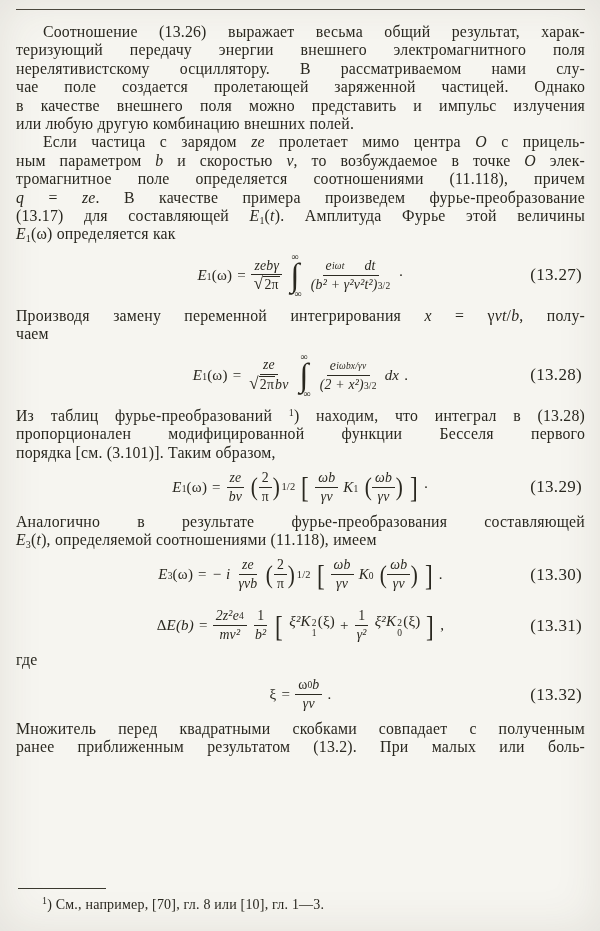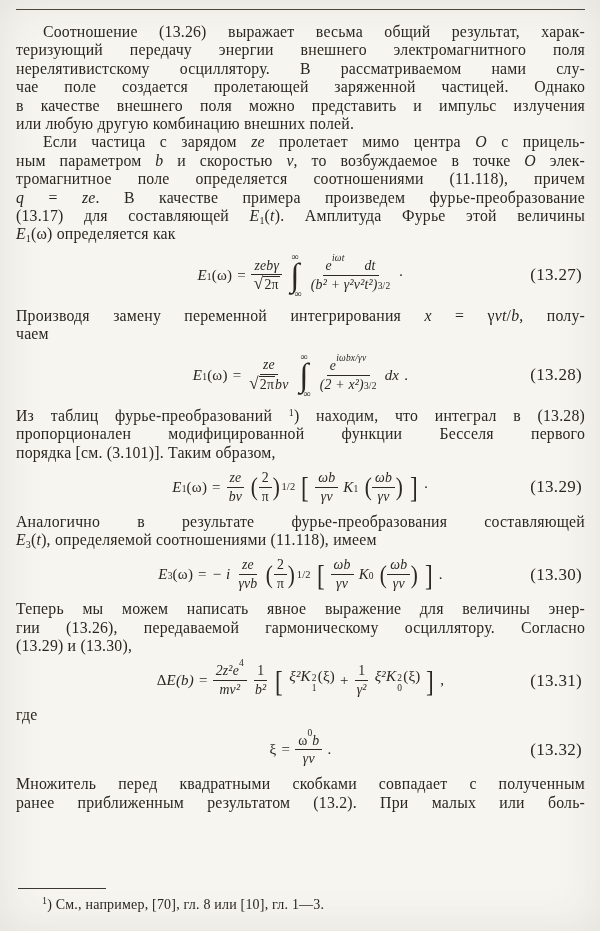--- a/index.html
+++ b/index.html
@@ -25,21 +25,21 @@
   .tl.in{text-indent:27px;}
   .v{font-style:italic;}
   sub{font-size:10px;line-height:0;vertical-align:-3px;}
   sup{font-size:10px;line-height:0;vertical-align:5px;}
   
   .eq{display:flex;align-items:center;justify-content:center;gap:5px;
       position:relative;margin:8px 0;font-size:15px;line-height:1.15;}
   .eq .eqnum{position:absolute;right:3px;top:50%;transform:translateY(-50%);
       font-style:normal;font-size:17px;letter-spacing:0.3px;}
   .fr{display:inline-flex;flex-direction:column;align-items:center;font-size:13.8px;}
-  .fr .nu{border-bottom:1.2px solid #2c2a22;padding:0 3px 1px;display:inline-flex;align-items:flex-start;}
+  .fr .nu{border-bottom:1.2px solid #2c2a22;padding:0 3px 1px;display:inline-flex;align-items:center;}
   .fr .de{padding:1px 3px 0;display:inline-flex;align-items:baseline;}
   .sp{font-size:9.5px;vertical-align:5px;line-height:0;}
   .sb{font-size:9.5px;vertical-align:-3px;line-height:0;}
   .sq{font-size:17px;line-height:0.8;}
   .ovl{border-top:1.3px solid #2c2a22;padding:0 1px;}
   .intg{display:inline-flex;flex-direction:column;align-items:center;margin:0 1px;}
   .intg .ilim{font-size:10px;line-height:10px;}
   .intg .isign{font-size:33px;line-height:27px;font-style:italic;}
   .grp{display:inline-flex;align-items:center;}
   .bp{font-size:25px;line-height:0;transform:scaleX(0.85);}
@@ -272,25 +272,20 @@
             <span class="v">γv</span>
           </span>
         </span>
       <span class="bp">)</span>
     </span>
     <span class="bb">]</span>
     <span class="tok">.</span>
     <span class="eqnum">(13.30)</span>
   </div>
 
-  <div class="para">
-      <div class="tl"><span>Теперь мы можем написать явное выражение для величины энер-</span></div>
-      <div class="tl"><span>гии (13.26), передаваемой гармоническому осциллятору. Согласно</span></div>
-      <div class="tl nj"><span>(13.29) и (13.30),</span></div>
-    </div>
 
   <div class="eq">
     <span class="tok">
         <span>Δ</span>
         <span class="v">E</span>
         <span class="v">(b)</span>
       </span>
     <span class="tok">=</span>
     <span class="fr">
       <span class="nu">

